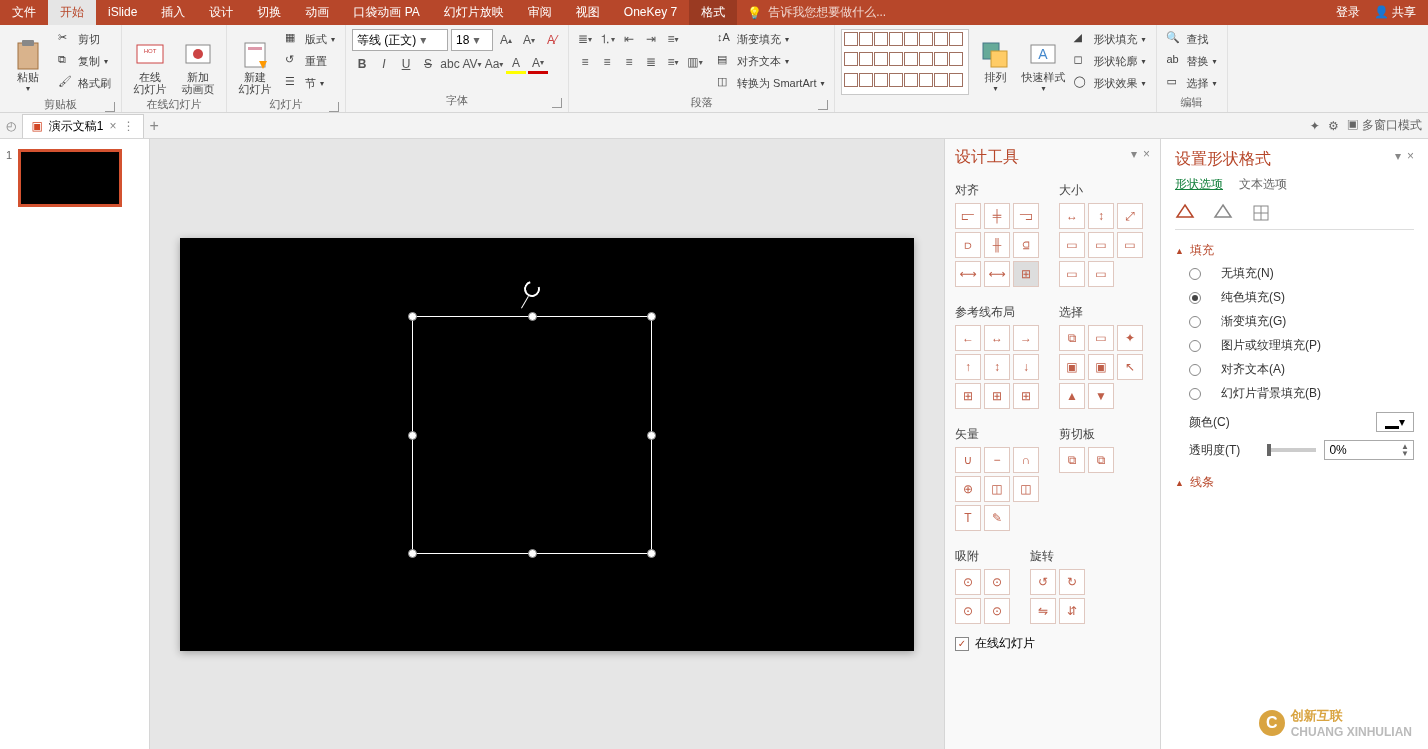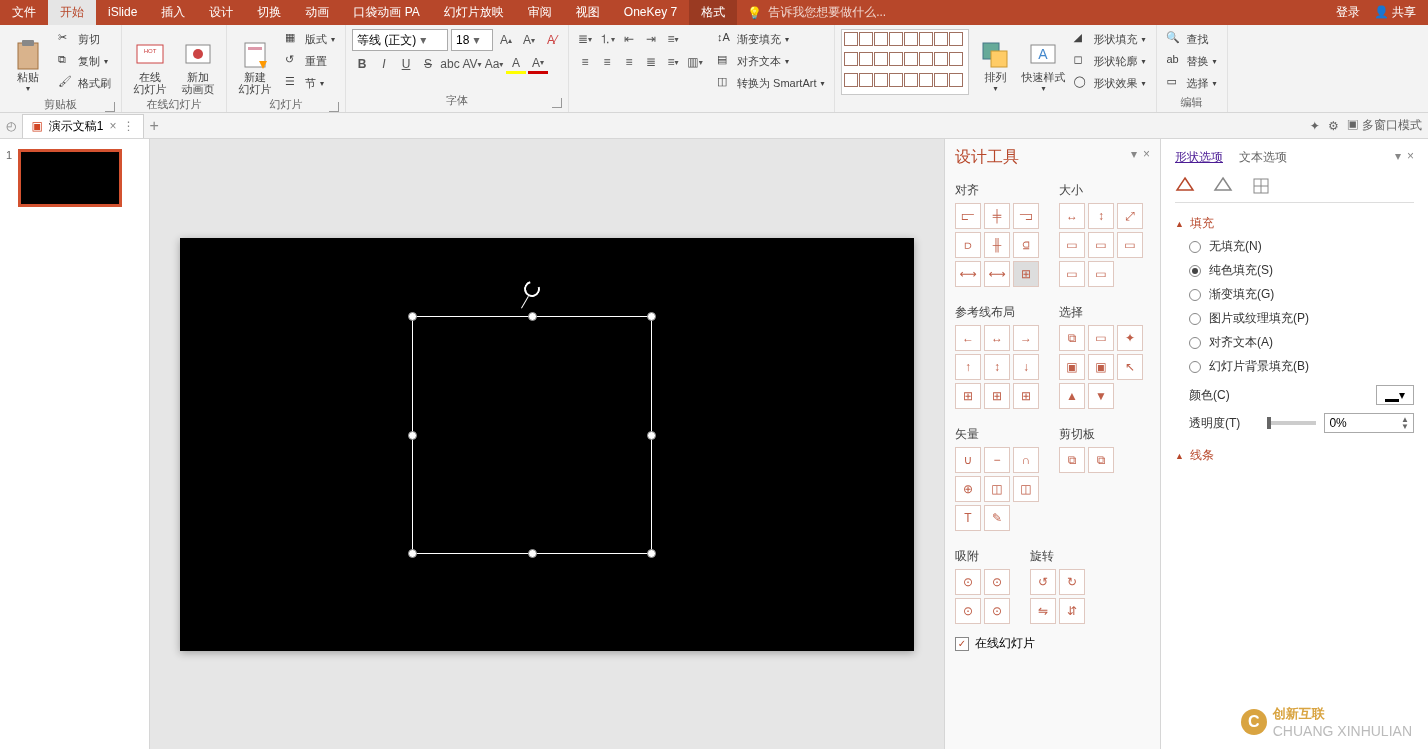--- a/index.html
+++ b/index.html
@@ -77,43 +77,43 @@
 .tool-ico.sel { background: #ddd; }
 .checkbox-row { display: flex; align-items: center; gap: 6px; margin-top: 6px; }
 .checkbox-row .chk { width: 14px; height: 14px; border: 1px solid #888; background: #fff; display: flex; align-items: center; justify-content: center; color: #b7472a; font-size: 10px; }
 
 
 .format-panel { width: 268px; background: #fff; border-left: 1px solid #d6d6d6; padding: 10px 14px; overflow-y: auto; }
 .format-panel h3 { font-size: 16px; font-weight: normal; color: #b7472a; margin-bottom: 6px; }
 .format-panel .panel-close { float: right; color: #888; display: flex; gap: 6px; }
 .sub-tabs { display: flex; gap: 16px; margin-bottom: 10px; font-size: 12px; }
 .sub-tabs .st { color: #666; cursor: pointer; }
-.sub-tabs .st.active { color: #4c1d95; text-decoration: underline; }
+.sub-tabs .st.active { color: #15803d; text-decoration: underline; }
 .icon-tabs { display: flex; gap: 18px; margin-bottom: 12px; border-bottom: 1px solid #ddd; padding-bottom: 6px; }
 .icon-tabs .it { width: 20px; height: 20px; cursor: pointer; color: #b7472a; }
 .collapsible { margin-bottom: 10px; }
 .collapsible .hdr { display: flex; align-items: center; gap: 6px; color: #b7472a; font-size: 12px; cursor: pointer; }
 .collapsible .hdr .tri { font-size: 9px; }
 .radio-list { padding: 6px 0 6px 14px; display: flex; flex-direction: column; gap: 7px; }
-.radio-row { display: flex; align-items: center; gap: 8px; font-size: 12px; color: #333; }
+.radio-row { display: flex; align-items: center; gap: 20px; font-size: 12px; color: #333; }
 .radio { width: 12px; height: 12px; border: 1px solid #888; border-radius: 50%; display: inline-flex; align-items: center; justify-content: center; }
 .radio.checked::after { content: ""; width: 6px; height: 6px; background: #444; border-radius: 50%; }
 .prop-row { display: flex; align-items: center; gap: 8px; padding: 4px 0 4px 14px; font-size: 12px; }
 .prop-row .label { width: 70px; color: #333; }
 .color-swatch { width: 38px; height: 20px; border: 1px solid #aaa; background: #fff; display: flex; align-items: center; justify-content: center; }
 .color-swatch .bucket { width: 14px; height: 14px; border-bottom: 3px solid #000; }
 .slider { width: 50px; height: 4px; background: #ccc; position: relative; }
 .slider .knob { position: absolute; left: 0; top: -4px; width: 4px; height: 12px; background: #666; }
 .spin { border: 1px solid #aaa; width: 90px; height: 20px; display: flex; align-items: center; padding: 0 4px; background: #fff; justify-content: space-between; }
 .spin .arrows { font-size: 8px; color: #666; line-height: 7px; }
 
 
 .watermark { position: absolute; right: 16px; bottom: 10px; color: #d9a441; font-size: 13px; font-weight: bold; display: flex; align-items: center; gap: 6px; }
 .watermark .logo { width: 26px; height: 26px; background: #d9a441; border-radius: 50%; color: #fff; display: flex; align-items: center; justify-content: center; font-size: 16px; }
-.watermark .sub { font-size: 14px; color: #bbb; font-weight: normal; display: block; }
+.watermark .sub { font-size: 12px; color: #bbb; font-weight: bold; display: block; }
 
 svg { display: block; }
 </style>
 </head>
 <body>
 
 <div class="top-tabs">
   <div class="tab">文件</div>
   <div class="tab active">开始</div>
   <div class="tab">iSlide</div>
@@ -292,20 +292,21 @@
             <span>对齐文本</span>
             <span style="font-size:8px">▾</span>
           </div>
         <div class="small-btn">
             <span class="ico">◫</span>
             <span>转换为 SmartArt</span>
             <span style="font-size:8px">▾</span>
           </div>
       </div>
     </div>
+    <div class="group-label"><span>段落</span><span class="launcher"></span></div>
   </div>
 
   <div class="ribbon-group">
     <div class="group-body">
       <div class="shape-gallery">
         <div class="sh"></div>
           <div class="sh"></div>
           <div class="sh"></div>
           <div class="sh"></div>
           <div class="sh"></div>
@@ -568,20 +569,21 @@
       <span class="chk">✓</span>
       <span>在线幻灯片</span>
     </div>
   </div>
 
   <div class="format-panel">
     <span class="panel-close">
         <span>▾</span>
         <span>×</span>
       </span>
+    <h3>设置形状格式</h3>
     <div class="sub-tabs">
       <span class="st active">形状选项</span>
       <span class="st">文本选项</span>
     </div>
     <div class="icon-tabs">
       <span class="it">
           <svg viewBox="0 0 20 20">
             <polygon points="10,2 18,14 2,14" fill="none" stroke="#b7472a" stroke-width="1.5"></polygon>
           </svg>
         </span>

